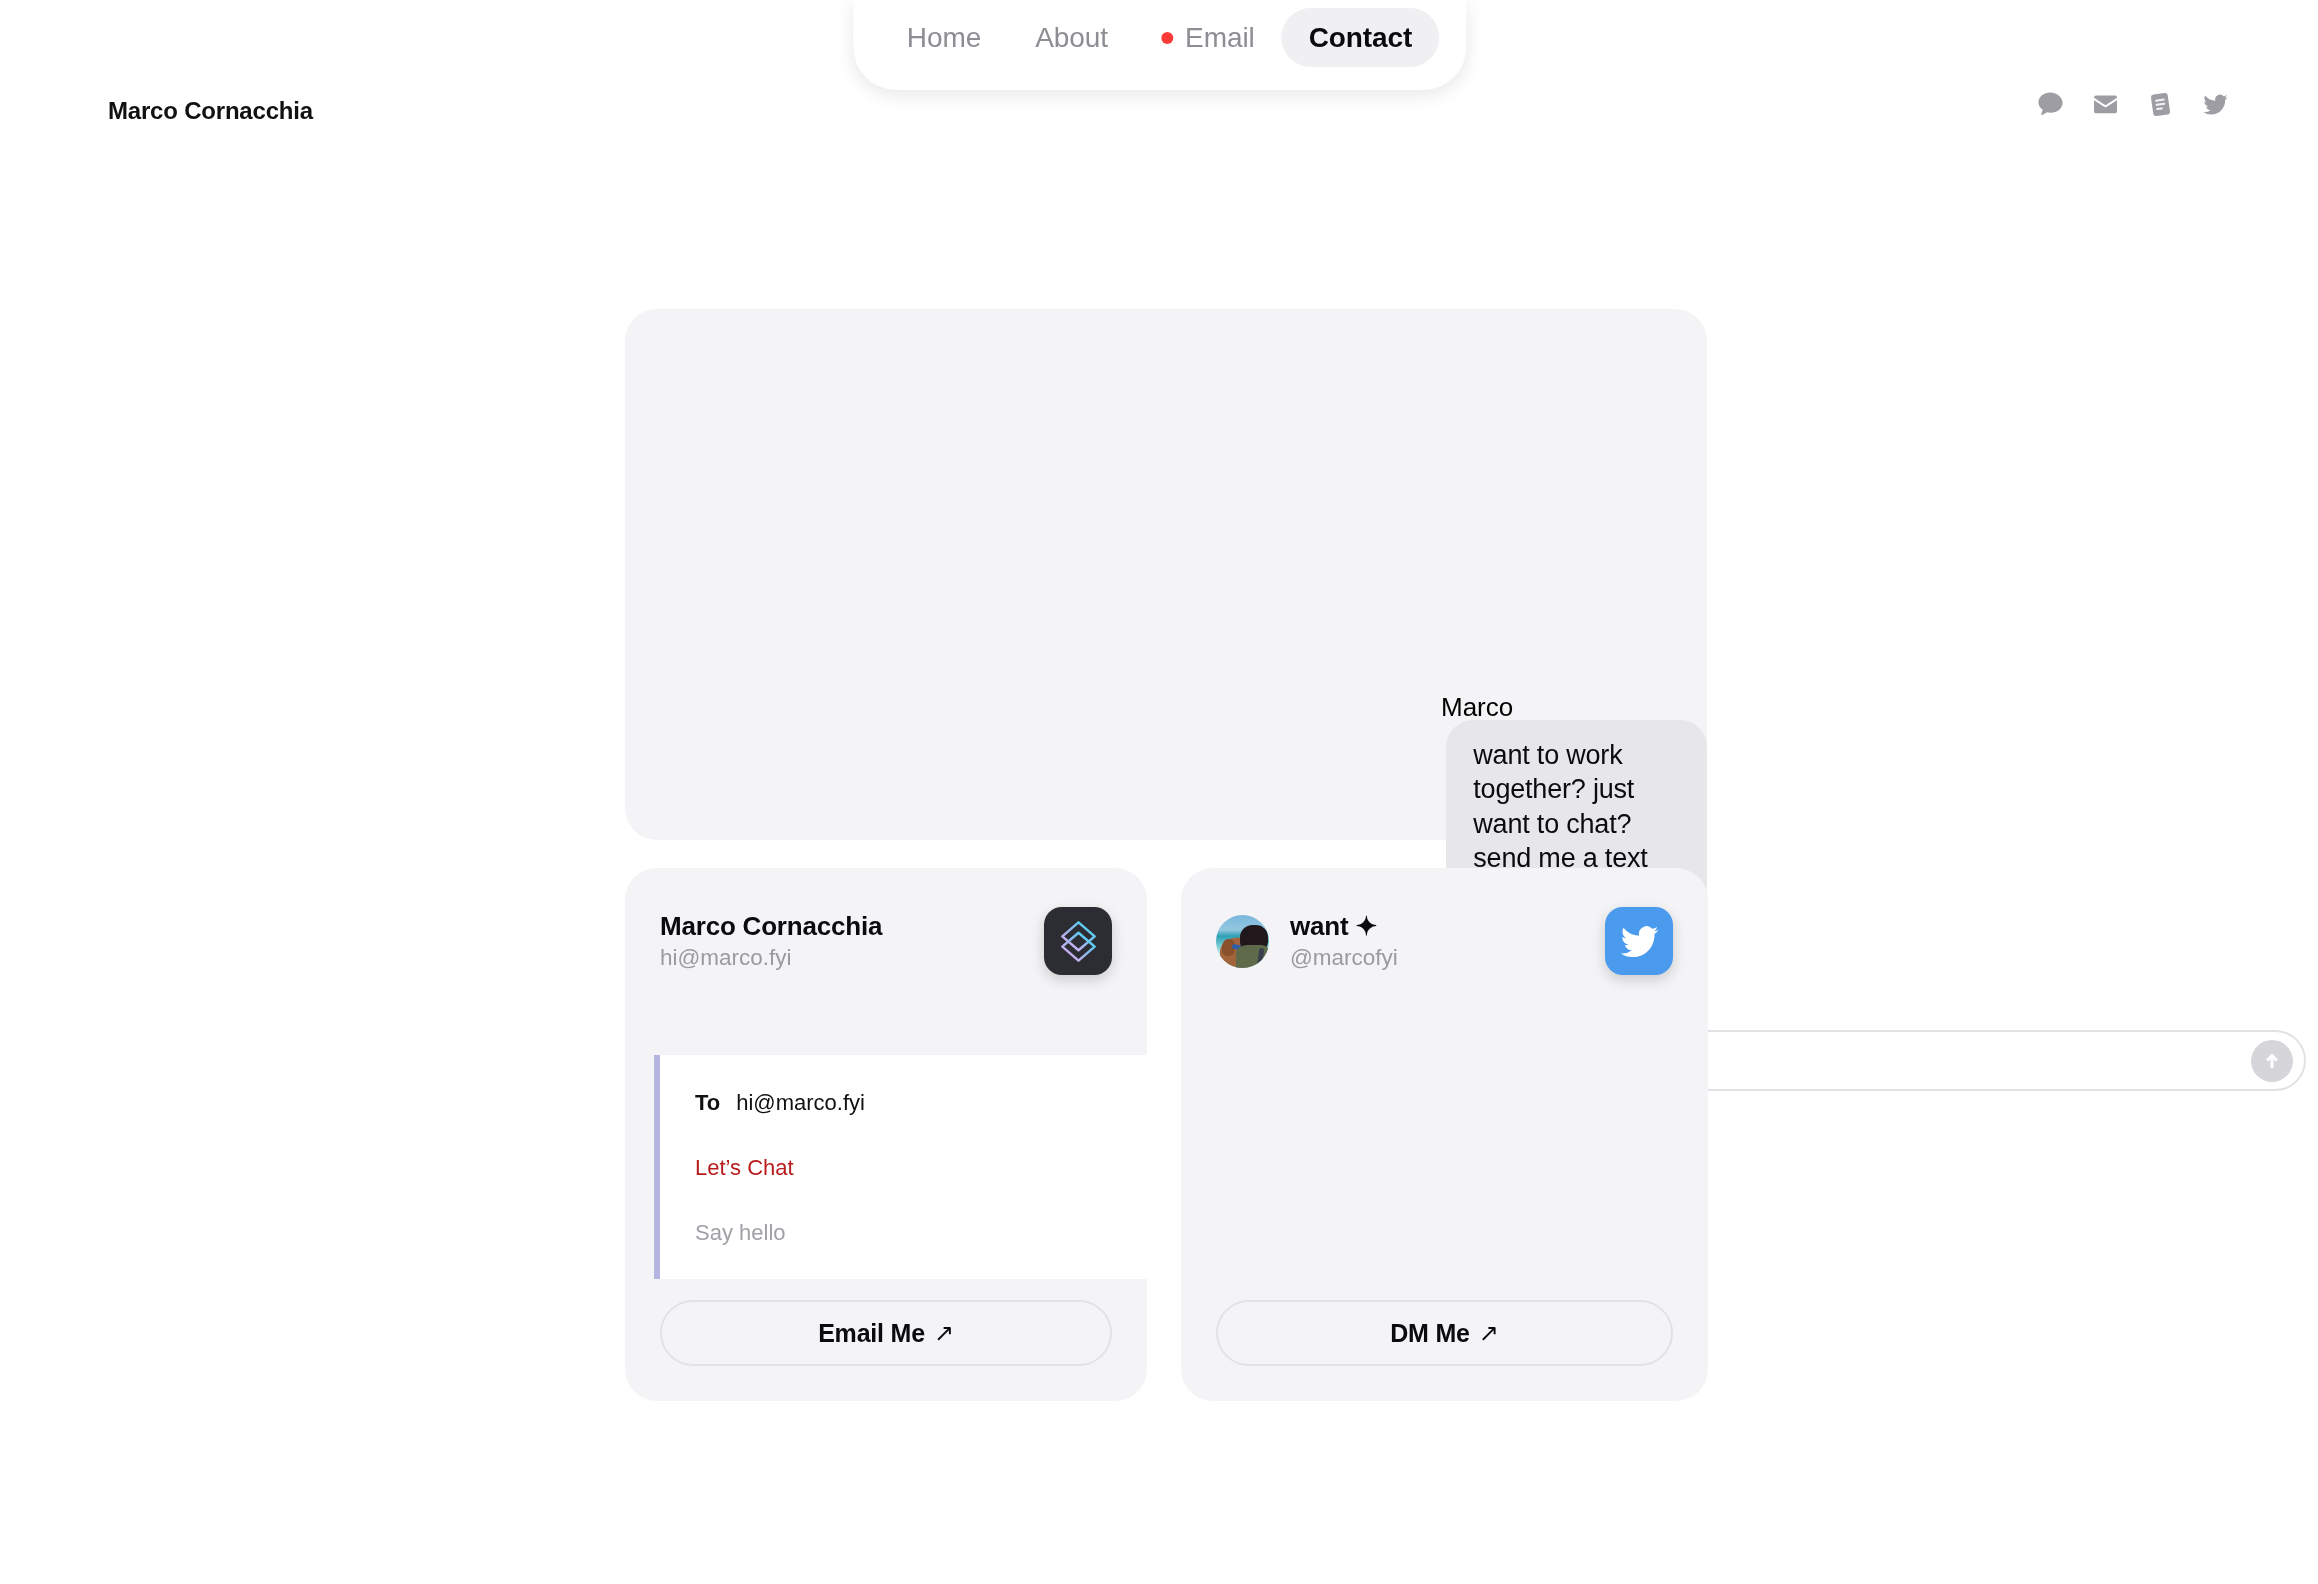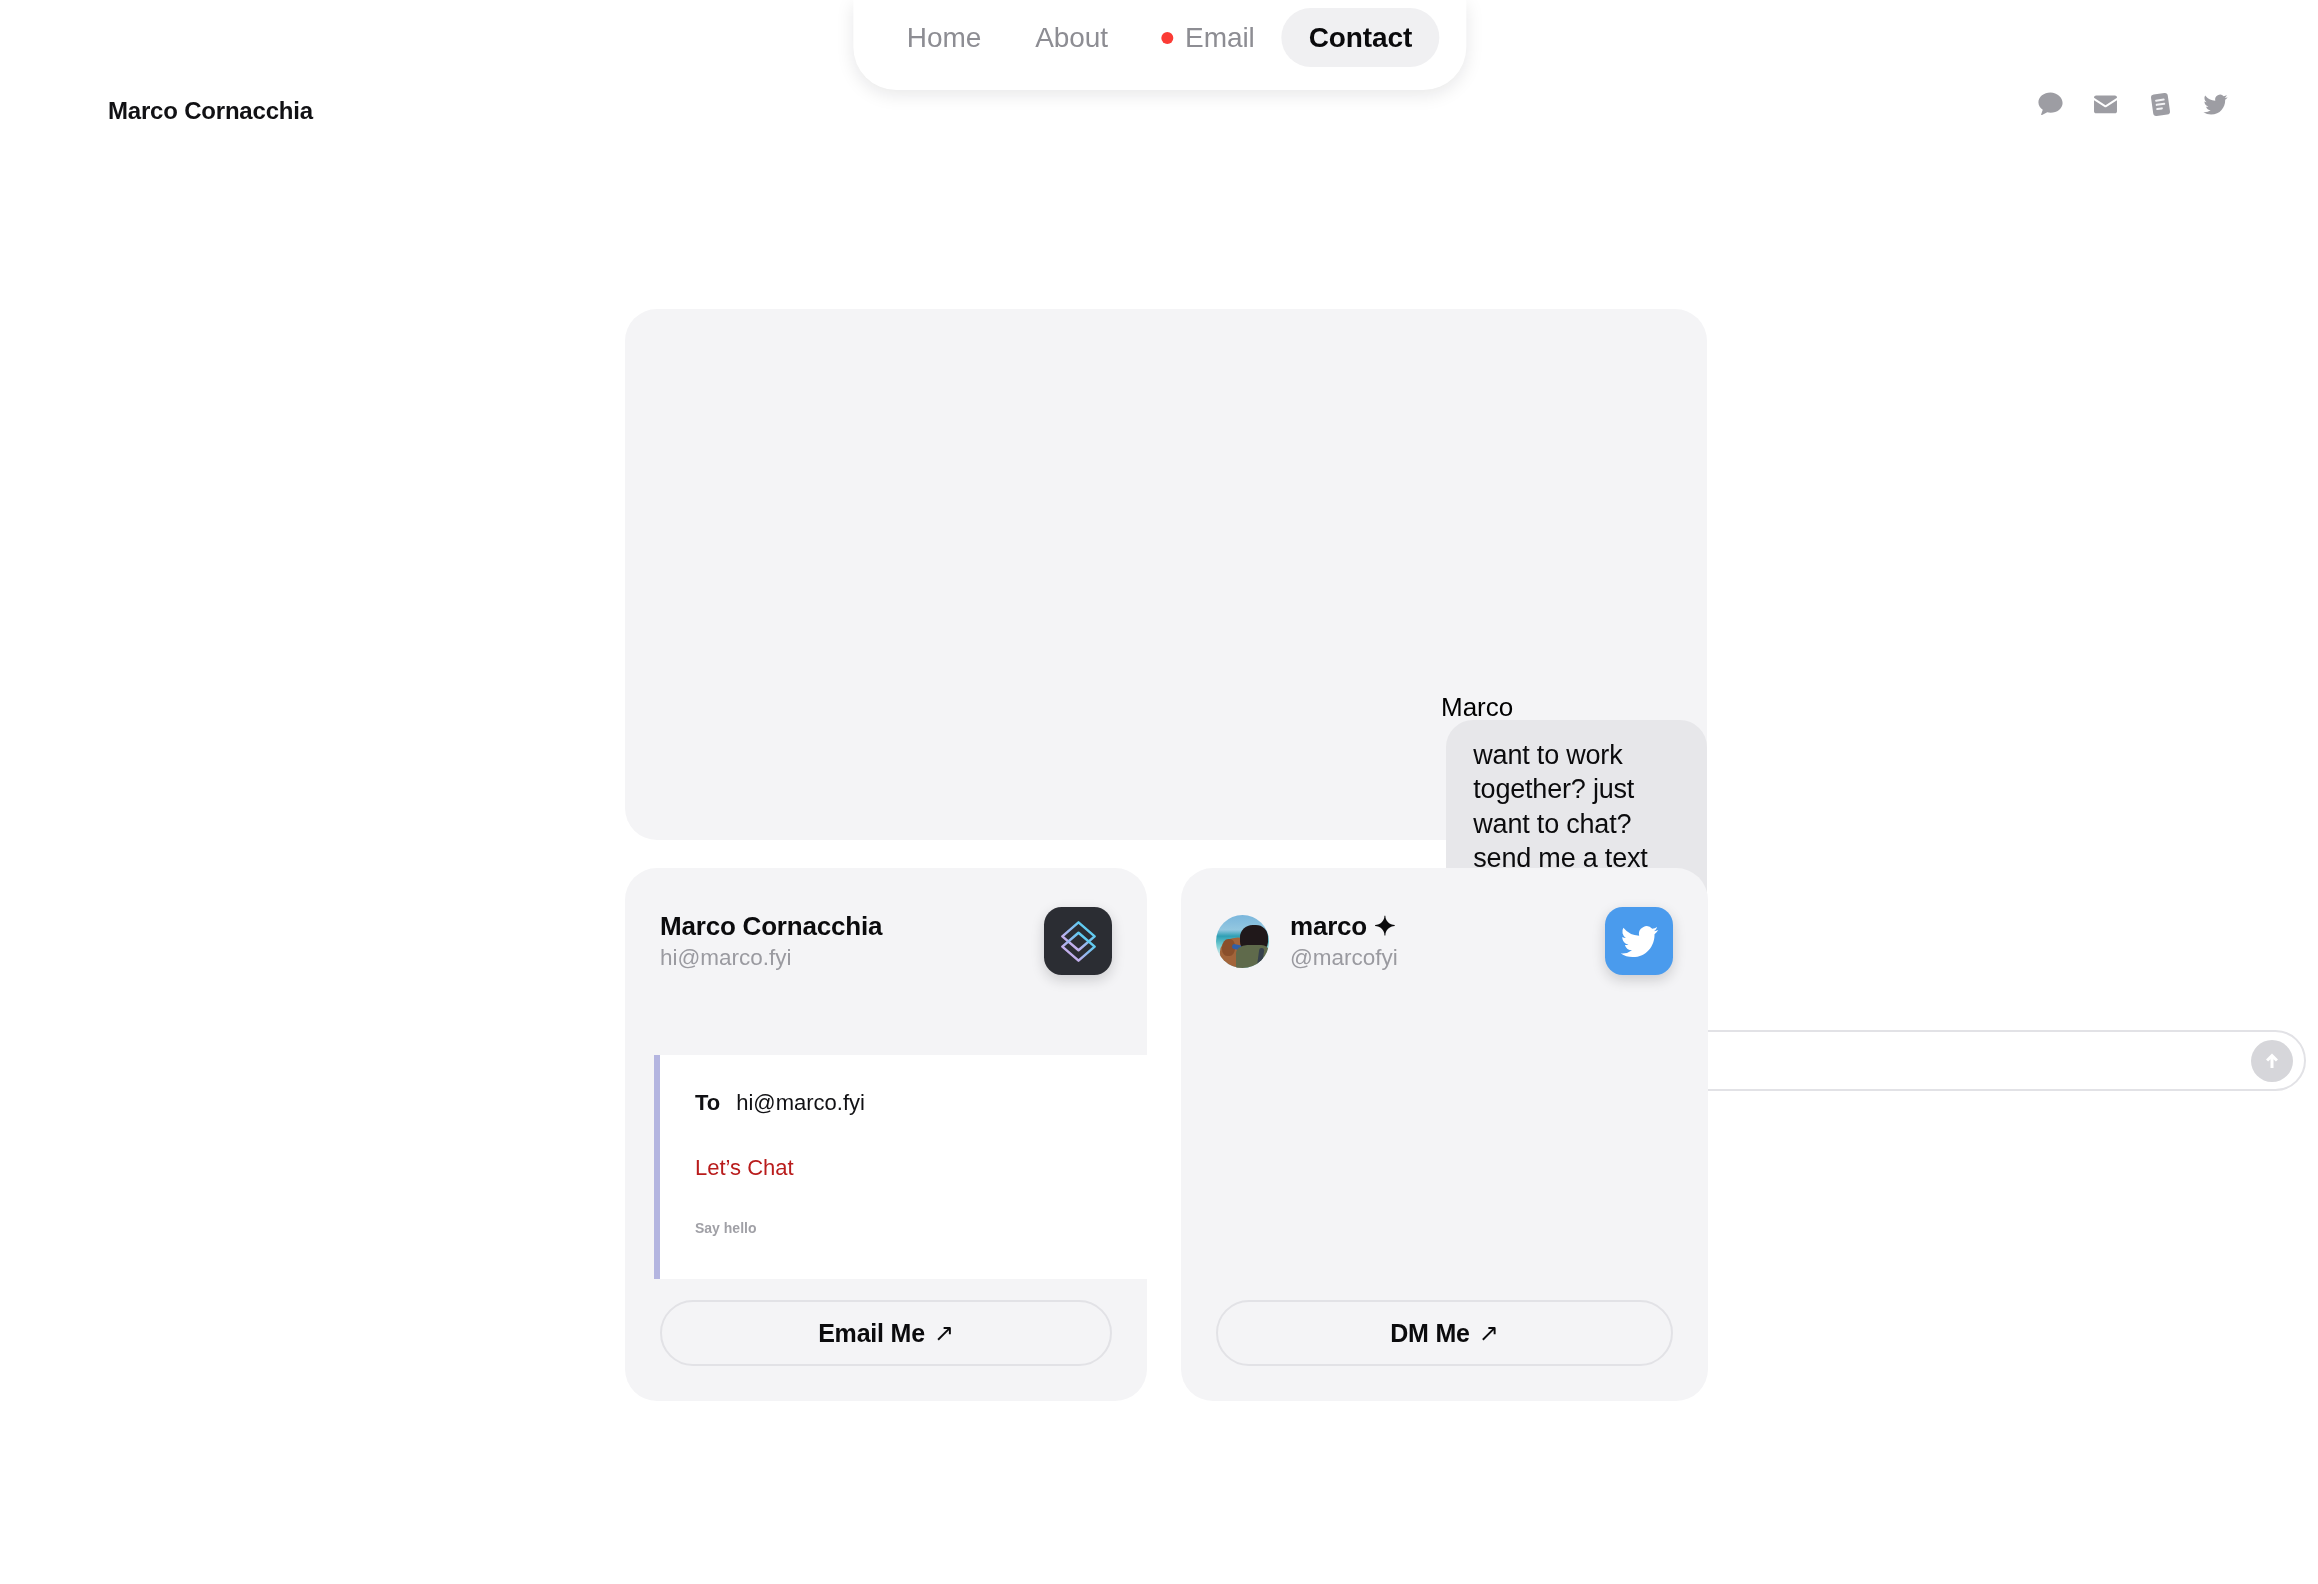--- a/index.html
+++ b/index.html
@@ -129,21 +129,21 @@
   .appicon-tw { background: #4a9bed; display:flex; align-items:center; justify-content:center; }
 
   .compose {
     position: absolute; left: 29px; top: 187px; right: 0; height: 224px;
     background: #ffffff; border-left: 6.4px solid #b4b5e0;
     padding: 35px 0 0 35px;
   }
   .cmp-to  { font-size: 22px; color: #111114; }
   .cmp-to b { font-weight: 700; margin-right: 16px; }
   .cmp-sub { font-size: 22px; color: #b91c1c; margin-top: 39px; }
-  .cmp-ph  { font-size: 14px; color: #a0a0a6; margin-top: 39px; font-weight: bold; }
+  .cmp-ph  { font-size: 22px; color: #a0a0a6; margin-top: 39px; }
 
   .tweet {
     position: absolute; left: 35px; top: 179px; right: 35px;
     font-size: 31px; line-height: 1.46; color: #0b0b0d; letter-spacing: -0.3px;
   }
 
   .cta {
     position: absolute; left: 35px; right: 35px; bottom: 35px; height: 66px;
     border: 2.4px solid #e2e2e6; border-radius: 35px; background: transparent;
     display: flex; align-items: center; justify-content: center; gap: 9px;
@@ -292,21 +292,21 @@
         <div class="avatar avatar-tw">
           <span class="sky"></span>
             <span class="dog"></span>
             <span class="dogear"></span>
           <span class="collar"></span>
             <span class="head"></span>
             <span class="body"></span>
             <span class="strap"></span>
         </div>
         <div>
-          <div class="ch-name">marco ✦</div>
+          <div class="ch-name">want ✦</div>
           <div class="ch-sub">@marcofyi</div>
         </div>
       </div>
       <div class="appicon appicon-tw">
         <svg width="45" height="45" viewBox="0 0 24 24" fill="#ffffff">
           <path d="M22 5.9c-.7.3-1.5.5-2.4.6.9-.5 1.5-1.3 1.8-2.3-.8.5-1.7.8-2.6 1a4.1 4.1 0 0 0-7 3.7A11.6 11.6 0 0 1 3.4 4.6a4.1 4.1 0 0 0 1.3 5.5c-.7 0-1.3-.2-1.9-.5 0 2 1.4 3.7 3.3 4.1-.6.2-1.2.2-1.9.1a4.1 4.1 0 0 0 3.8 2.9A8.3 8.3 0 0 1 2 18.4a11.6 11.6 0 0 0 6.3 1.9c7.6 0 11.7-6.3 11.7-11.7v-.5c.8-.6 1.5-1.3 2-2.2z"></path>
         </svg>
       </div>
     </div>
 

